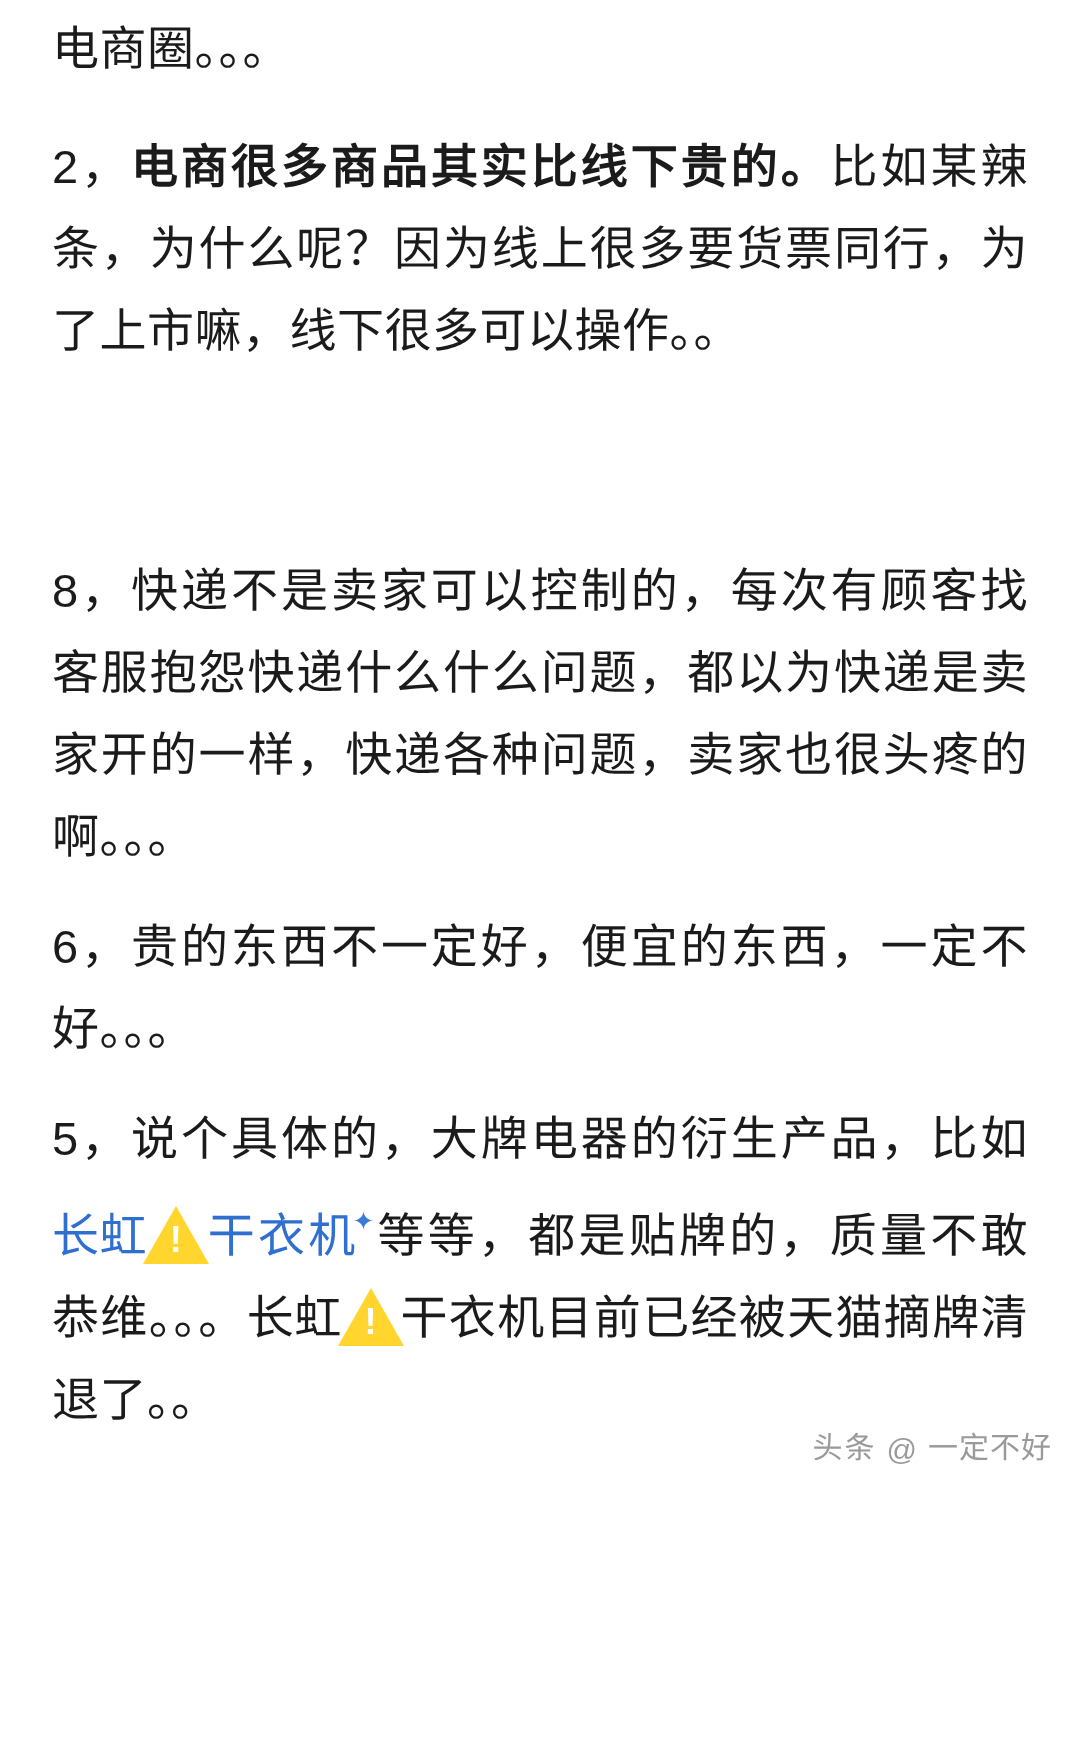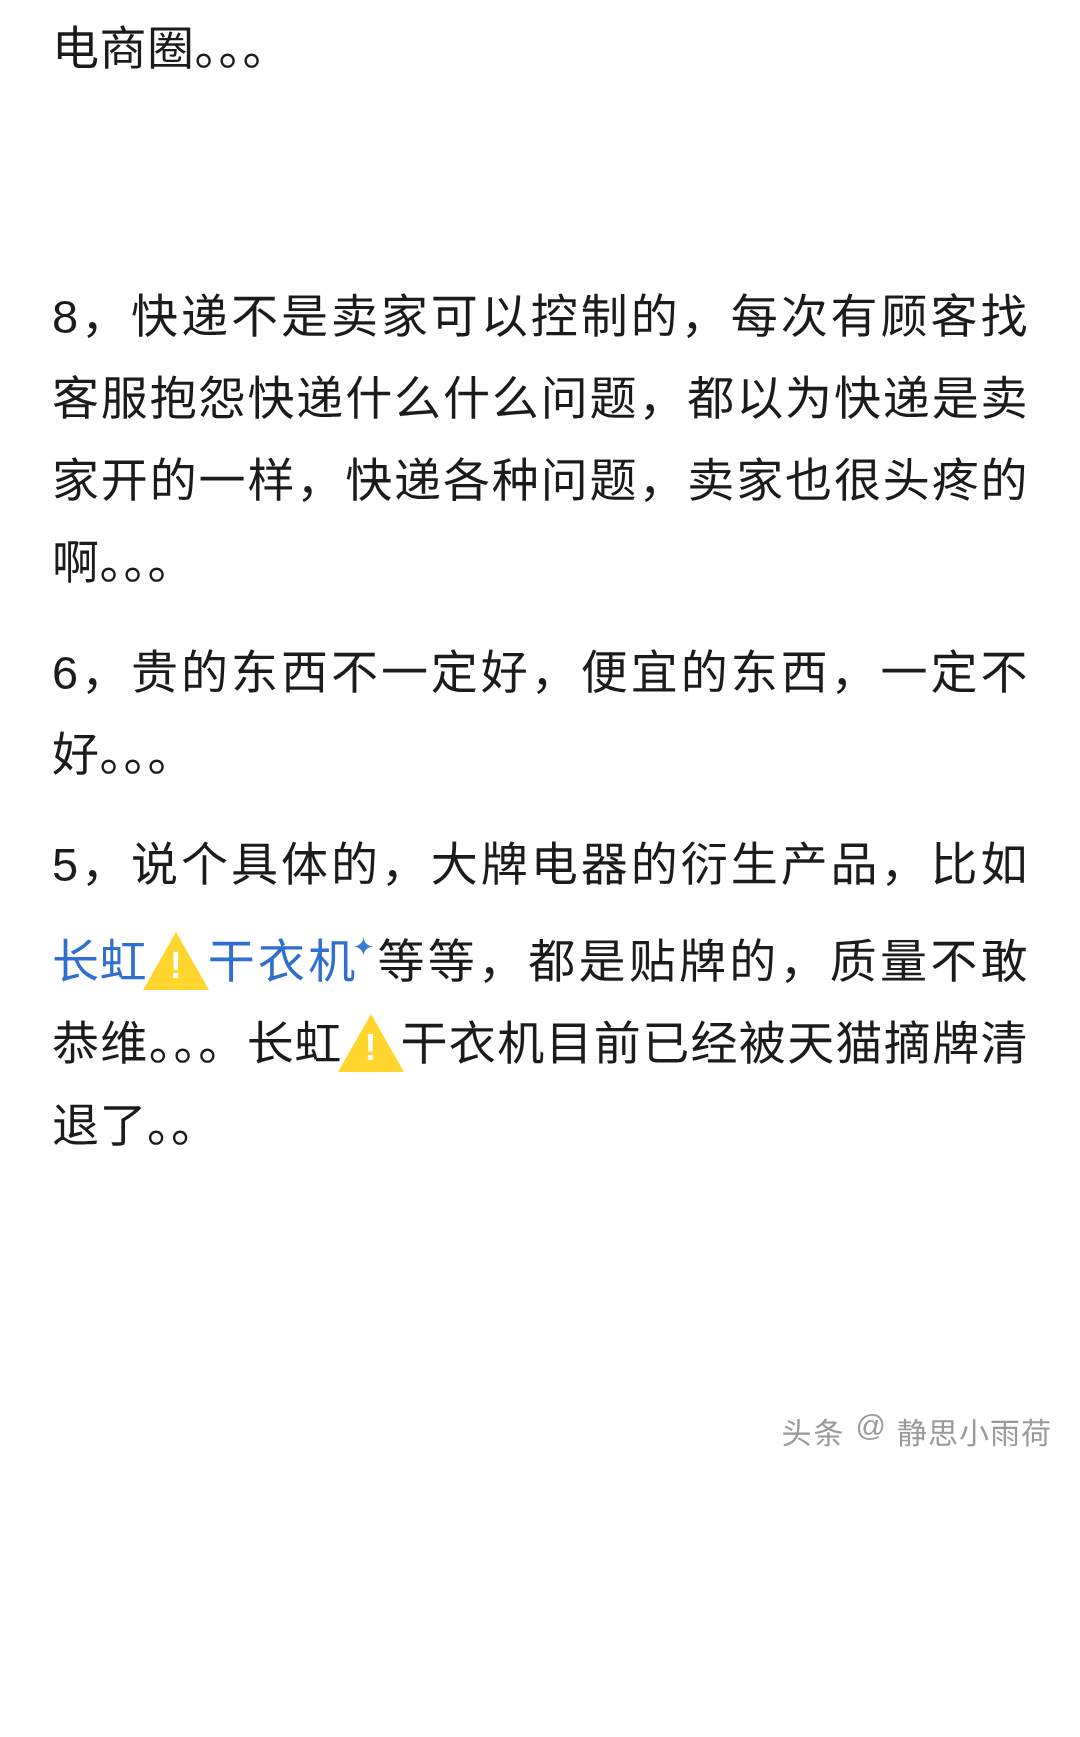--- a/index.html
+++ b/index.html
@@ -81,23 +81,23 @@
     font-size: 26px;
     vertical-align: 22px;
     margin-left: -6px;
   }
   .blue {
     color: #2f6fd0;
   }
   .watermark {
     position: absolute;
     right: 28px;
-    bottom: 34px;
+    bottom: 20px;
     display: flex;
-    align-items: flex-start;
+    align-items: flex-end;
     gap: 10px;
     color: #9a9a9a;
     font-size: 30px;
     letter-spacing: 1px;
   }
   .watermark .logo {
     font-size: 30px;
     color: #9a9a9a;
     letter-spacing: 2px;
   }
@@ -107,28 +107,29 @@
   }
 </style>
 </head>
 <body>
 
 <div class="page">
 
   <p class="para first">电商圈。。。</p>
 
 
+  <p class="para"><span>2，</span><span class="bold">电商很多商品其实比线下贵的。</span><span>比如某辣条，为什么呢？因为线上很多要货票同行，为了上市嘛，线下很多可以操作。。</span></p>
 
   <p class="para gap-large">&nbsp;</p>
 
   <p class="para">8，快递不是卖家可以控制的，每次有顾客找客服抱怨快递什么什么问题，都以为快递是卖家开的一样，快递各种问题，卖家也很头疼的啊。。。</p>
 
   <p class="para">6，贵的东西不一定好，便宜的东西，一定不好。。。</p>
 
   <p class="para"><span>5，说个具体的，大牌电器的衍生产品，比如</span><span class="masked"><span class="blue">长虹</span><span class="warn"><span class="tri"></span><span class="bang">!</span></span></span><span class="blue">干衣机</span><span class="sparkle">✦</span><span>等等，都是贴牌的，质量不敢恭维。。。</span><span class="masked"><span>长虹</span><span class="warn"><span class="tri"></span><span class="bang">!</span></span></span><span>干衣机目前已经被天猫摘牌清退了。。</span></p>
 
   <div class="watermark">
     <span class="logo">头条</span>
     <span class="at">@</span>
-    <span>静思小雨荷</span>
+    <span>一定不好</span>
   </div>
 
 </div>
 
 </body></html>

